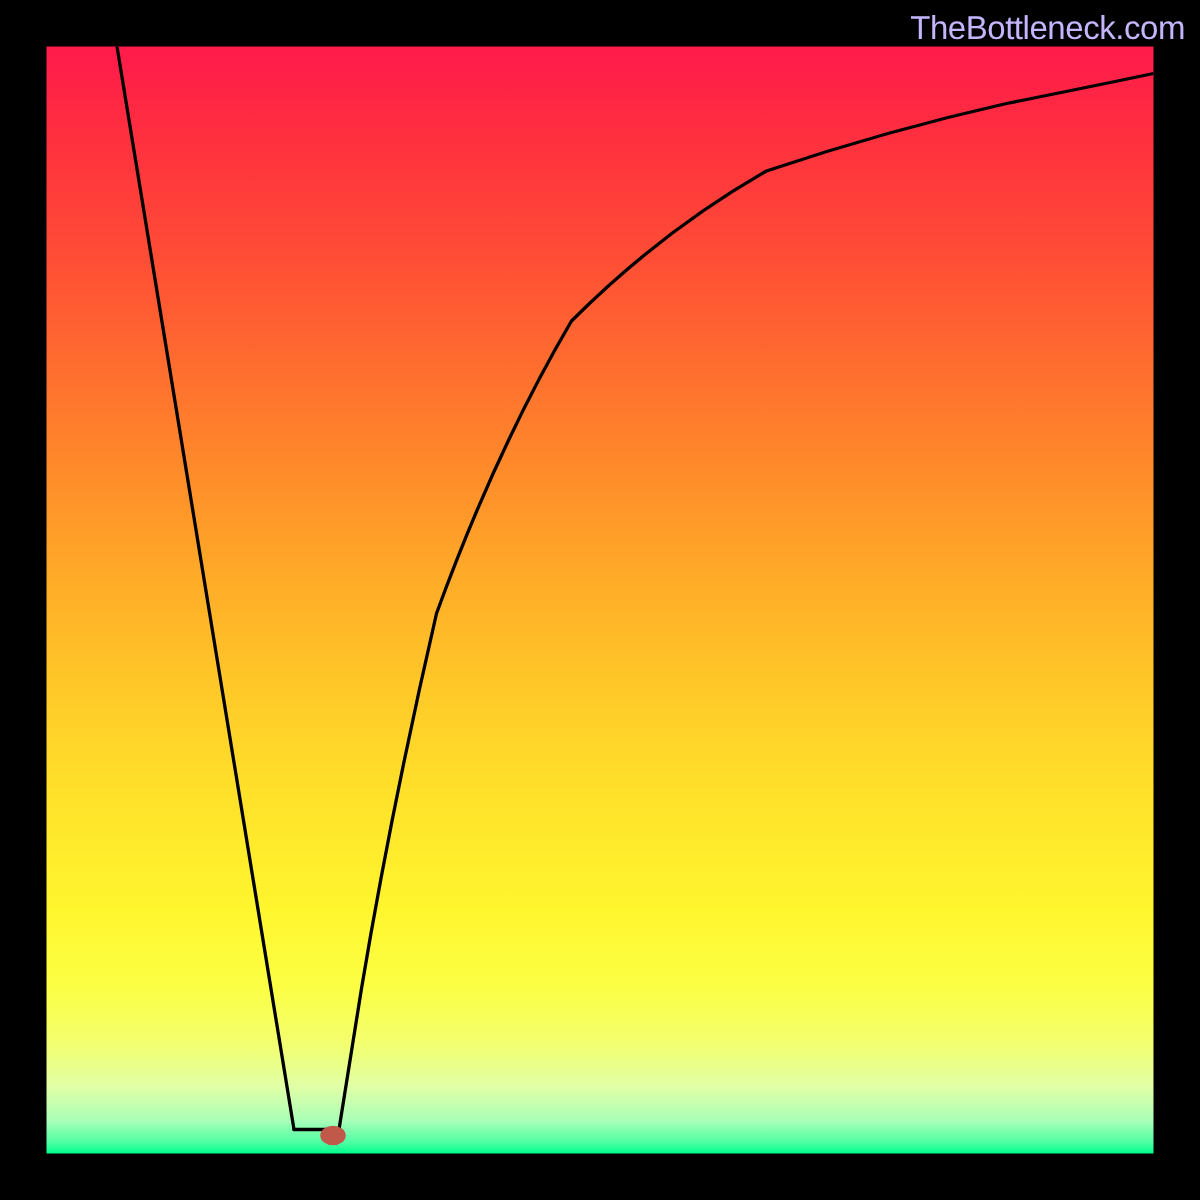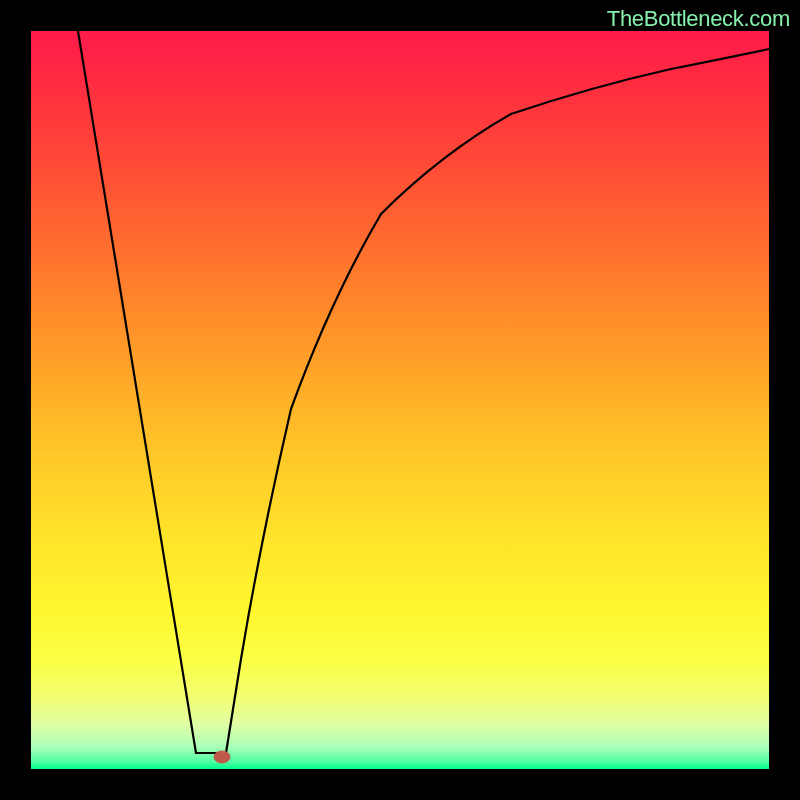--- a/index.html
+++ b/index.html
@@ -55,21 +55,21 @@
     stroke-linecap: round;
   }
   .dot {
     fill: #c1594b;
     stroke: #c1594b;
   }
   .watermark {
     position: absolute;
     top: 6px;
     right: 10px;
-    color: #86efac;
+    color: #c4b5fd;
     font-size: 22px;
     font-weight: 500;
     letter-spacing: -0.3px;
   }
 </style>
 </head>
 <body>
 
 <div class="outer">
   <div class="watermark">TheBottleneck.com</div>

